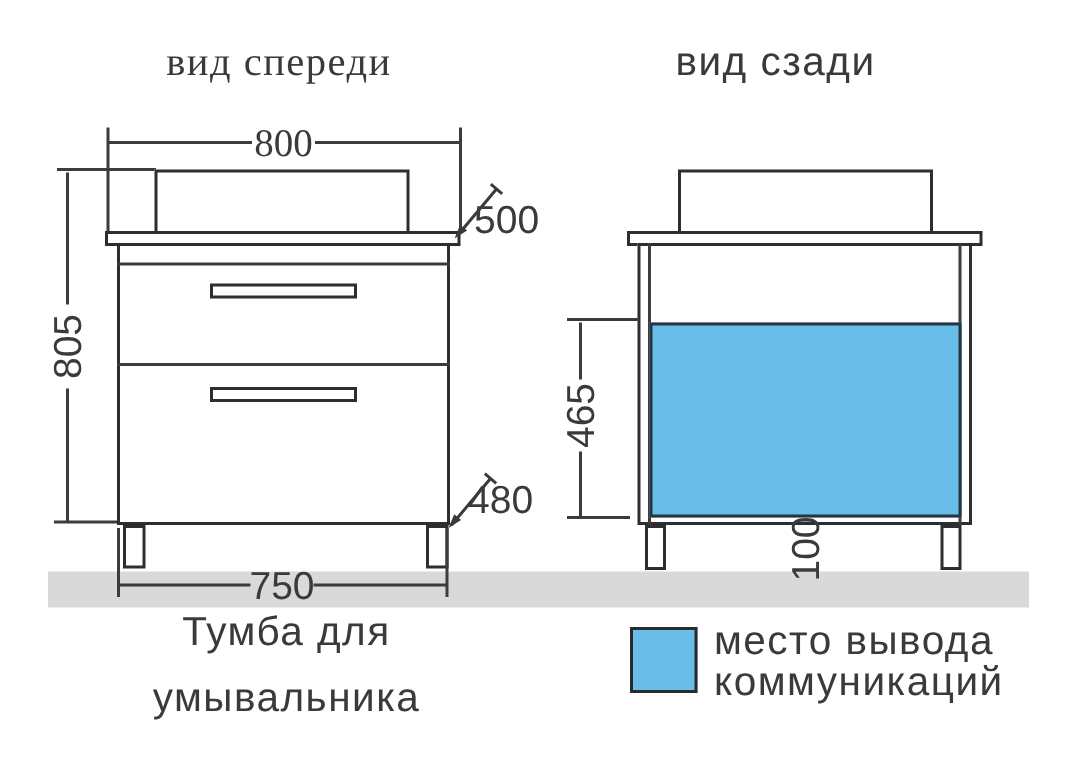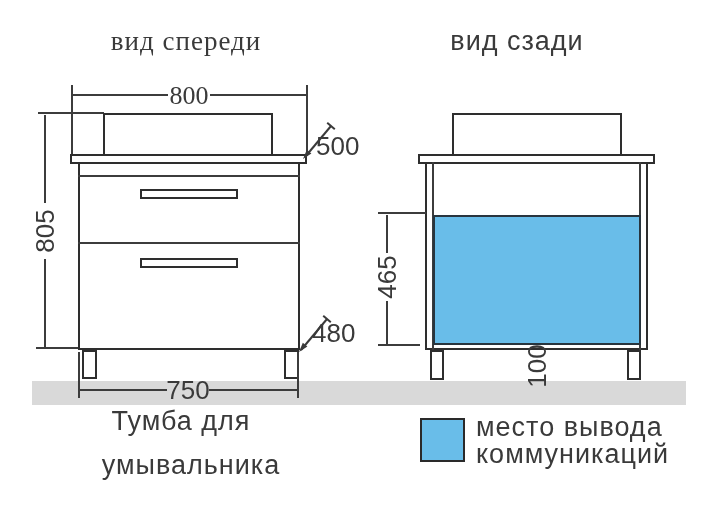--- a/index.html
+++ b/index.html
@@ -64,21 +64,21 @@
     <line x1="25.2" y1="4.8" x2="32.8" y2="11.2" stroke="#3a3a3a" stroke-width="2"></line>
   </svg>
   <div class="lbl" style="left:312px;top:320px;">480</div>
 
   <div class="ln" style="left:79px;top:389px;width:88px;height:2px;z-index:1;"></div>
   <div class="ln" style="left:209px;top:389px;width:89px;height:2px;z-index:1;"></div>
   <div class="lbl center" style="left:158px;top:377px;width:60px;z-index:1;">750</div>
   <div class="ln" style="left:78px;top:352px;width:2px;height:46px;z-index:1;"></div>
   <div class="ln" style="left:297px;top:352px;width:2px;height:46px;z-index:1;"></div>
 
-  <div class="caption" style="left:56px;top:406px;width:250px;">Тумба для</div>
+  <div class="caption" style="left:66px;top:406px;width:250px;">Тумба для</div>
   <div class="caption" style="left:66px;top:450px;width:250px;">умывальника</div>
 
   <div class="title" style="left:417px;top:27px;width:200px;">вид сзади</div>
 
   <div class="box" style="left:452px;top:113px;width:170px;height:43px;"></div>
   <div class="box" style="left:418px;top:154px;width:237px;height:10px;"></div>
   <div class="box" style="left:425px;top:162px;width:223px;height:188px;"></div>
   <div class="ln" style="left:432px;top:162px;width:2px;height:188px;"></div>
   <div class="ln" style="left:639px;top:162px;width:2px;height:188px;"></div>
   <div class="box blue-fill" style="left:433px;top:215px;width:208px;height:130px;"></div>

